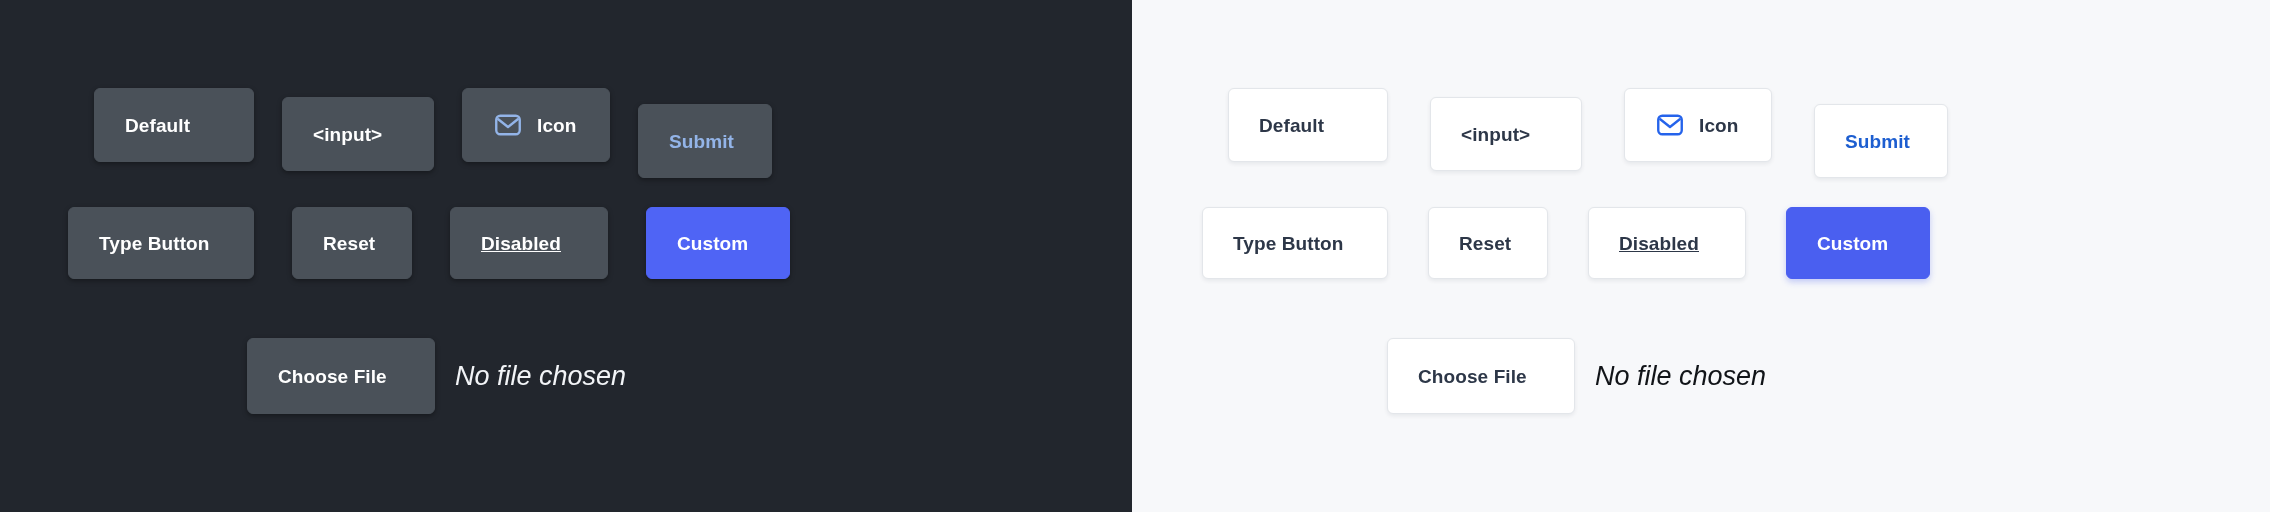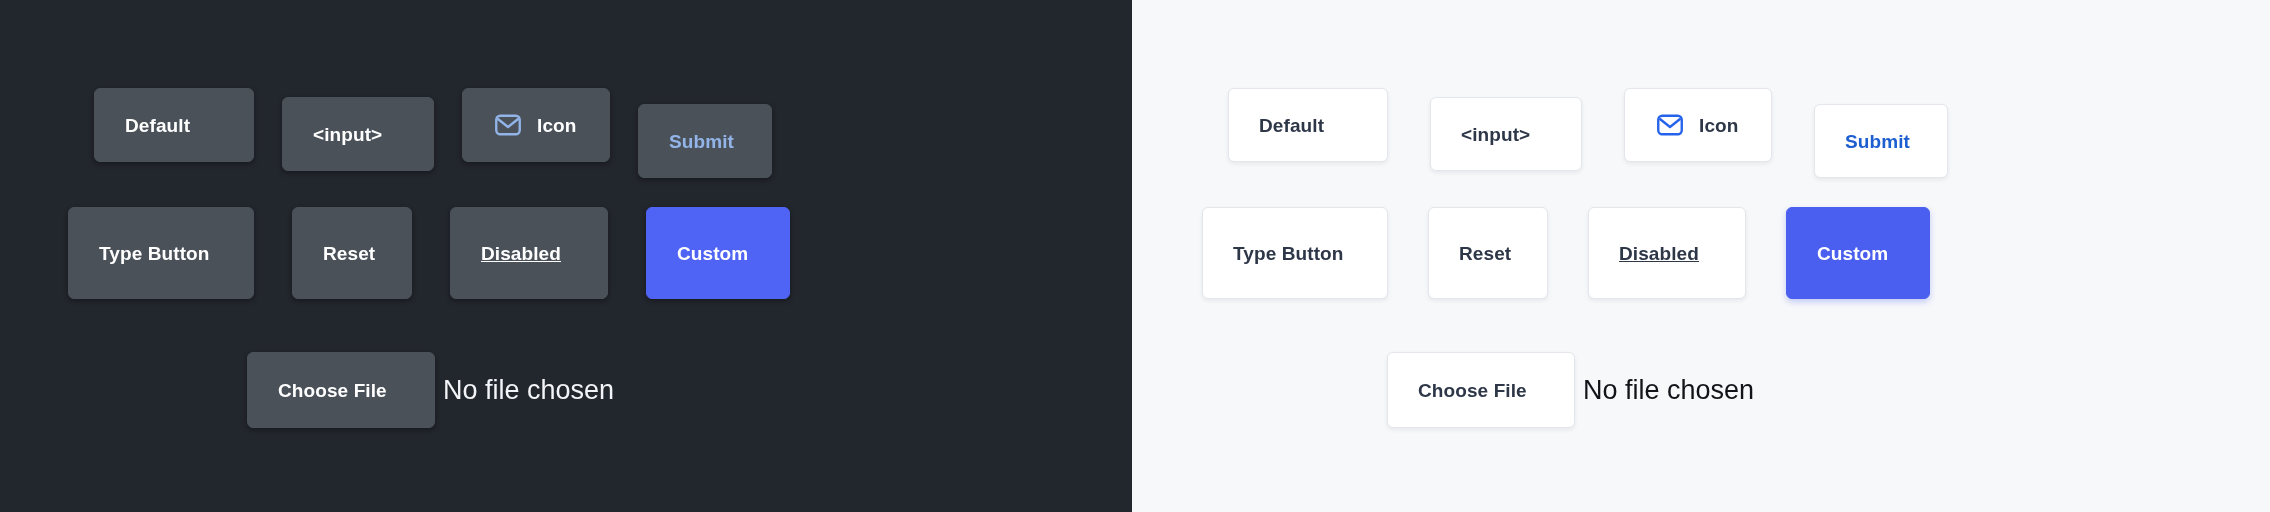--- a/index.html
+++ b/index.html
@@ -42,21 +42,21 @@
   }
 
   
   .row {
     position: absolute;
     display: flex;
     align-items: center;
   }
   .row-1 { top: 72px; }
   .row-2 { top: 207px; }
-  .row-3 { top: 352px; padding-left: 15px; }
+  .row-3 { top: 338px; padding-left: 15px; }
 
   .panel.dark  .row-1 { left: 94px;  gap: 28px; }
   .panel.dark  .row-2 { left: 68px;  gap: 38px; }
   .panel.dark  .row-3 { left: 232px; gap: 0; }
 
   .panel.light .row-1 { left: 96px;  gap: 42px; }
   .panel.light .row-2 { left: 70px;  gap: 40px; }
   .panel.light .row-3 { left: 240px; gap: 0; }
 
   
@@ -70,21 +70,21 @@
     font-weight: bold;
     letter-spacing: 0.1px;
     line-height: 1;
     white-space: nowrap;
     cursor: pointer;
     border: 1px solid transparent;
     padding: 0 30px;
     user-select: none;
   }
   .r1 .btn { height: 74px; }
-  .r2 .btn { height: 92px; }
+  .r2 .btn { height: 72px; }
   .r3 .btn { height: 76px; }
 
   
   .panel.dark .btn {
     background: #4a5159;
     color: #ffffff;
     border-color: #4a5159;
     box-shadow: 0 2px 5px rgba(0,0,0,0.35);
   }
   .panel.dark .btn.submit     { color: #93b4e8; }
@@ -135,22 +135,23 @@
   }
   .env-icon svg { display: block; width: 30px; height: 30px; }
   .panel.dark  .env-icon svg { stroke: #93b4e8; }
   .panel.light .env-icon svg { stroke: #2563eb; }
 
   
   .filename {
     font-size: 27px;
     font-weight: normal;
     line-height: 1;
-    margin-left: 8px;
+    margin-left: 20px;
     white-space: nowrap;
+    font-style: italic;
   }
 </style>
 </head>
 <body>
 
 <div id="stage">
 
   <div class="panel dark">
     <div class="rows">
 

